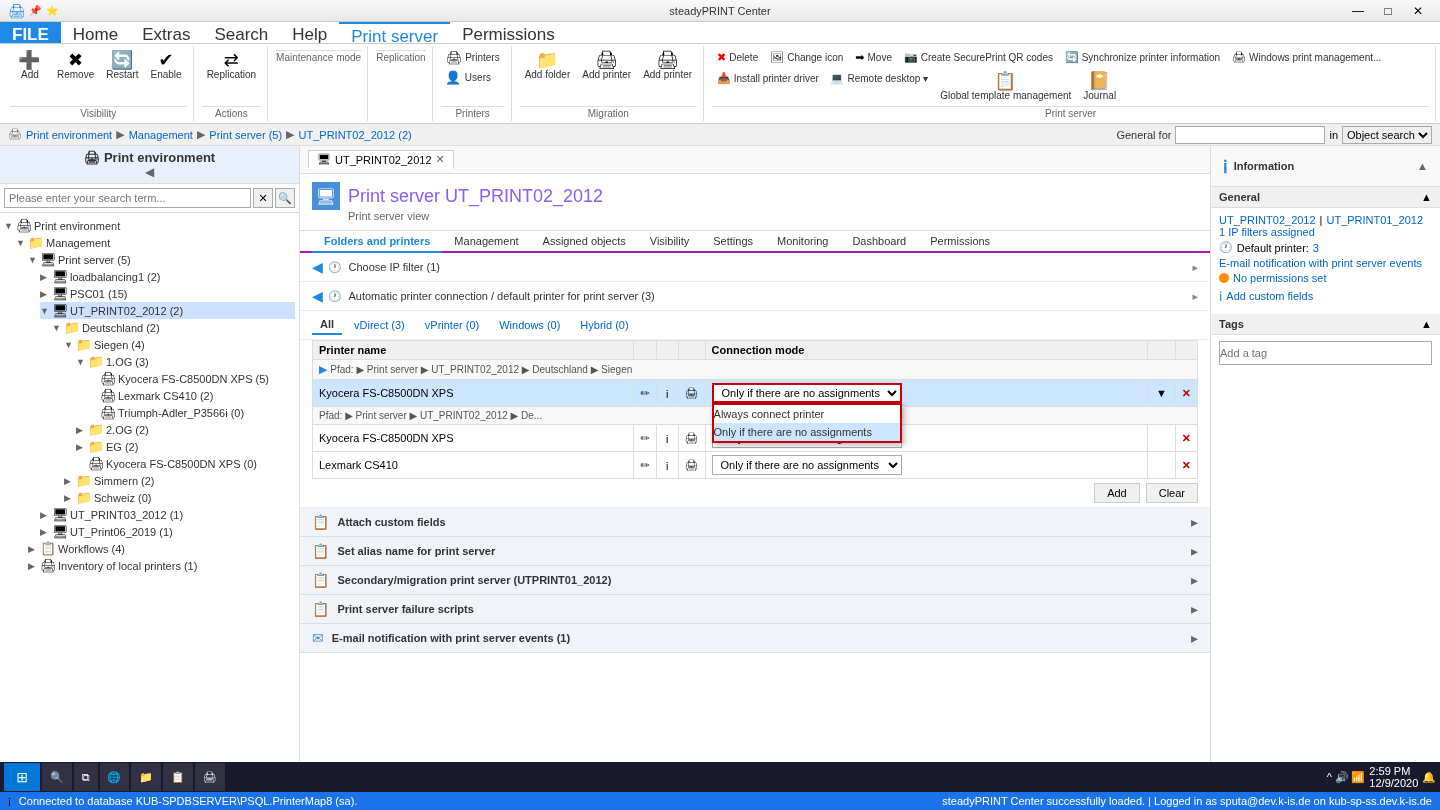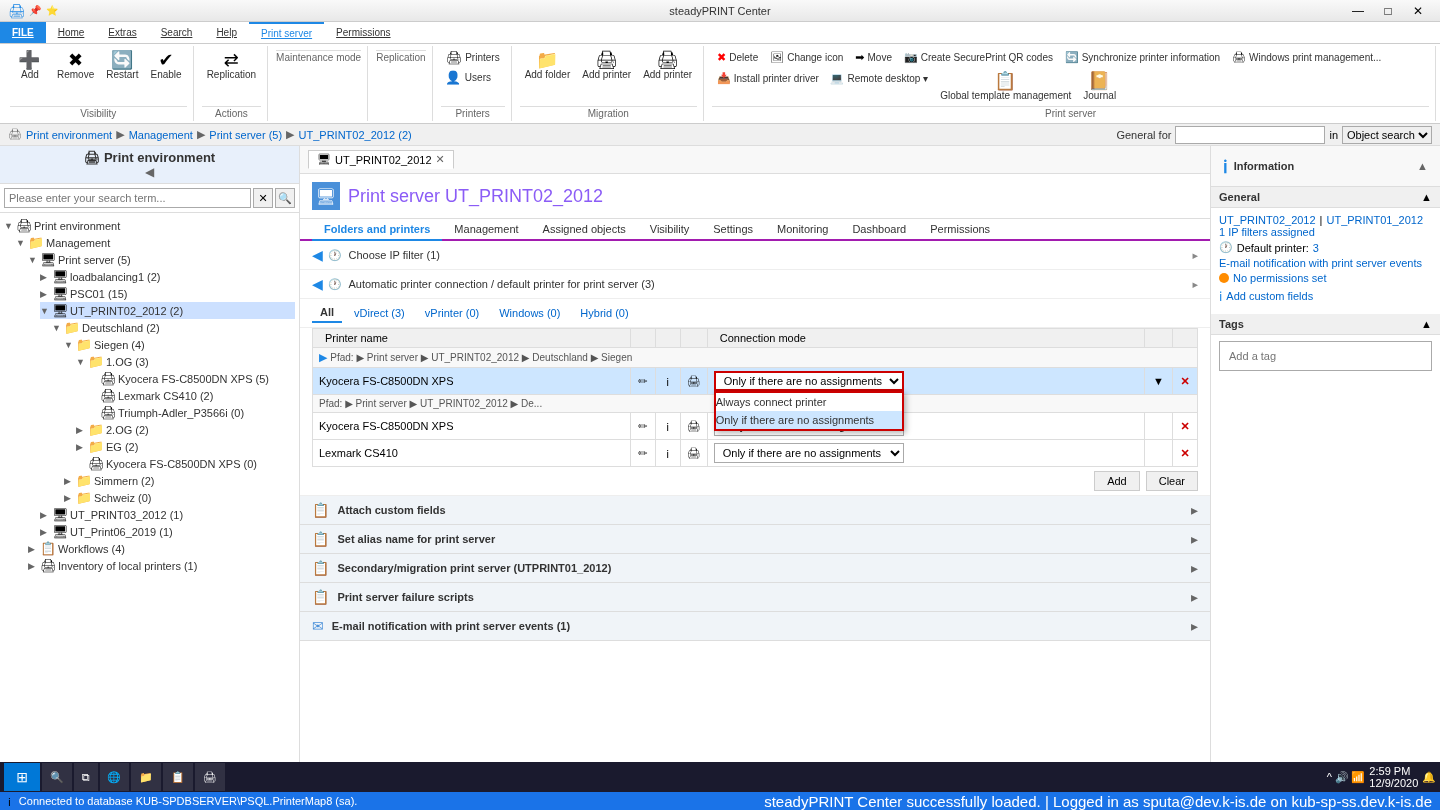--- a/index.html
+++ b/index.html
@@ -16,21 +16,21 @@
       position: relative;
     }
     .title-bar-left { display: flex; align-items: center; gap: 4px; }
     .title-bar-title { position: absolute; left: 50%; transform: translateX(-50%); font-size: 11px; color: #333; }
     .title-bar-controls { margin-left: auto; display: flex; gap: 2px; }
     .title-bar-btn { width: 28px; height: 22px; border: none; background: transparent; cursor: pointer; font-size: 12px; display: flex; align-items: center; justify-content: center; }
 
     
     .ribbon { background: #fff; border-bottom: 1px solid #ccc; }
     .ribbon-tabs { display: flex; height: 22px; border-bottom: 1px solid #ccc; }
-    .ribbon-tab { padding: 3px 12px; cursor: pointer; font-size: 10px; color: #333; border: none; background: transparent; text-decoration: underline; }
+    .ribbon-tab { padding: 3px 12px; cursor: pointer; font-size: 17px; color: #333; border: none; background: transparent; }
     .ribbon-tab.active { background: #fff; border-top: 2px solid #1e88e5; color: #1e88e5; }
     .ribbon-content { display: flex; padding: 2px 4px; gap: 2px; align-items: stretch; }
     .ribbon-group { display: flex; flex-direction: column; border-right: 1px solid #ddd; padding: 2px 6px; min-width: 60px; }
     .ribbon-group-buttons { display: flex; gap: 2px; flex: 1; align-items: flex-start; }
     .ribbon-group-label { text-align: center; font-size: 10px; color: #666; border-top: 1px solid #ddd; margin-top: 2px; padding-top: 1px; }
     .ribbon-btn { display: flex; flex-direction: column; align-items: center; padding: 2px 4px; cursor: pointer; border: 1px solid transparent; border-radius: 2px; min-width: 40px; background: transparent; }
     .ribbon-btn-icon { font-size: 18px; line-height: 1; }
     .ribbon-btn-label { font-size: 10px; color: #333; text-align: center; white-space: nowrap; }
     .ribbon-btn-small { flex-direction: row; align-items: center; gap: 3px; padding: 2px 4px; min-width: unset; }
     .ribbon-btn-small .ribbon-btn-icon { font-size: 13px; }
@@ -80,21 +80,21 @@
     .section-header { display: flex; align-items: center; padding: 6px 12px; background: #f0f4f8; border-bottom: 1px solid #ddd; cursor: pointer; gap: 8px; }
     .section-icon { font-size: 14px; color: #4a90d9; }
     .section-title { font-size: 11px; font-weight: bold; color: #333; }
     .section-expand { margin-left: auto; color: #666; font-size: 14px; }
 
     
     .printer-filter-tabs { display: flex; align-items: center; padding: 4px 12px; gap: 4px; border-bottom: 1px solid #eee; }
     .filter-tab { padding: 3px 8px; cursor: pointer; font-size: 11px; color: #0066cc; border: none; background: transparent; }
     .filter-tab.active { font-weight: bold; color: #333; border-bottom: 2px solid #1e88e5; }
     .printer-table { width: 100%; border-collapse: collapse; }
-    .printer-table th { background: #f0f0f0; border: 1px solid #ddd; padding: 3px 12px; text-align: left; font-size: 11px; font-weight: normal; white-space: nowrap; }
+    .printer-table th { background: #f0f0f0; border: 1px solid #ddd; padding: 3px 6px; text-align: left; font-size: 11px; font-weight: bold; white-space: nowrap; }
     .printer-table td { border: 1px solid #ddd; padding: 3px 6px; font-size: 11px; }
     .path-row { background: #f8f8f8; }
     .path-row td { color: #555; font-size: 10px; }
     .selected-row { background: #cde6ff !important; }
     .delete-btn { color: #cc0000; cursor: pointer; font-weight: bold; }
     .add-clear-row { display: flex; justify-content: flex-end; padding: 4px 12px; gap: 6px; border-bottom: 1px solid #eee; }
     .action-btn { padding: 3px 12px; background: #f0f0f0; border: 1px solid #ccc; cursor: pointer; font-size: 11px; }
 
     
     .info-panel { width: 230px; background: #fff; border-left: 1px solid #ddd; display: flex; flex-direction: column; overflow: hidden; }
@@ -109,21 +109,21 @@
     .info-row { display: flex; align-items: center; gap: 4px; margin-bottom: 3px; font-size: 11px; }
     .info-dot { width: 10px; height: 10px; border-radius: 50%; display: inline-block; }
     .info-dot-orange { background: #ff8c00; }
     .info-servers { display: flex; gap: 4px; flex-wrap: wrap; }
     .info-server-link { color: #0066cc; cursor: pointer; font-size: 11px; }
     .tags-section { padding: 6px 8px; }
 
     
     .status-bar { height: 18px; background: #1a73e8; display: flex; align-items: center; padding: 0 8px; gap: 8px; position: fixed; bottom: 0; width: 1440px; }
     .status-text { color: white; font-size: 11px; }
-    .status-right { margin-left: auto; color: white; font-size: 15px; }
+    .status-right { margin-left: auto; color: white; font-size: 11px; }
 
     
     .taskbar { height: 30px; background: #1a1a2e; display: flex; align-items: center; padding: 0 4px; gap: 2px; position: fixed; bottom: 18px; width: 1440px; }
     .taskbar-start { width: 36px; height: 28px; background: #0078d7; display: flex; align-items: center; justify-content: center; cursor: pointer; }
     .taskbar-btn { height: 28px; padding: 0 8px; background: rgba(255,255,255,0.1); border: none; color: white; font-size: 11px; cursor: pointer; display: flex; align-items: center; }
     .taskbar-right { margin-left: auto; display: flex; align-items: center; gap: 4px; color: white; font-size: 11px; }
     .taskbar-time { text-align: left; }
 
     .collapse-arrow { cursor: pointer; color: #666; font-size: 12px; }
     .connection-mode-cell { position: relative; }
@@ -495,20 +495,21 @@
           <span>UT_PRINT02_2012</span>
           <span class="content-tab-close">✕</span>
         </div>
       </div>
 
       <div class="content-header">
         <div class="content-header-title">
           <div class="server-icon">🖥</div>
           <h1>Print server UT_PRINT02_2012</h1>
         </div>
+        <div class="content-header-subtitle">Print server view</div>
       </div>
 
       <div class="content-tabs">
         <button class="content-view-tab active">Folders and printers</button>
         <button class="content-view-tab">Management</button>
         <button class="content-view-tab">Assigned objects</button>
         <button class="content-view-tab">Visibility</button>
         <button class="content-view-tab">Settings</button>
         <button class="content-view-tab">Monitoring</button>
         <button class="content-view-tab">Dashboard</button>
@@ -718,21 +719,21 @@
           <span class="info-icon" style="font-size:13px;">ℹ</span>
           <a class="info-link" style="margin:0;">Add custom fields</a>
         </div>
       </div>
 
       <div class="info-section-header">
         <span class="info-section-title">Tags</span>
         <span>▲</span>
       </div>
       <div class="tags-section">
-        <input type="text" style="width: 100%; height: 30px; border: 1px solid rgb(170, 170, 170); padding: 2px 9px; font-size: 11px;" placeholder="Add a tag">
+        <input type="text" style="width: 100%; height: 24px; border: 1px solid rgb(170, 170, 170); padding: 2px 0; font-size: 11px;" placeholder="Add a tag">
       </div>
     </div>
 
   </div>
 
   <div class="status-bar">
     <span>ℹ</span>
     <span class="status-text">Connected to database KUB-SPDBSERVER\PSQL.PrinterMap8 (sa).</span>
     <span class="status-right">steadyPRINT Center successfully loaded. | Logged in as sputa@dev.k-is.de on kub-sp-ss.dev.k-is.de</span>
   </div>

